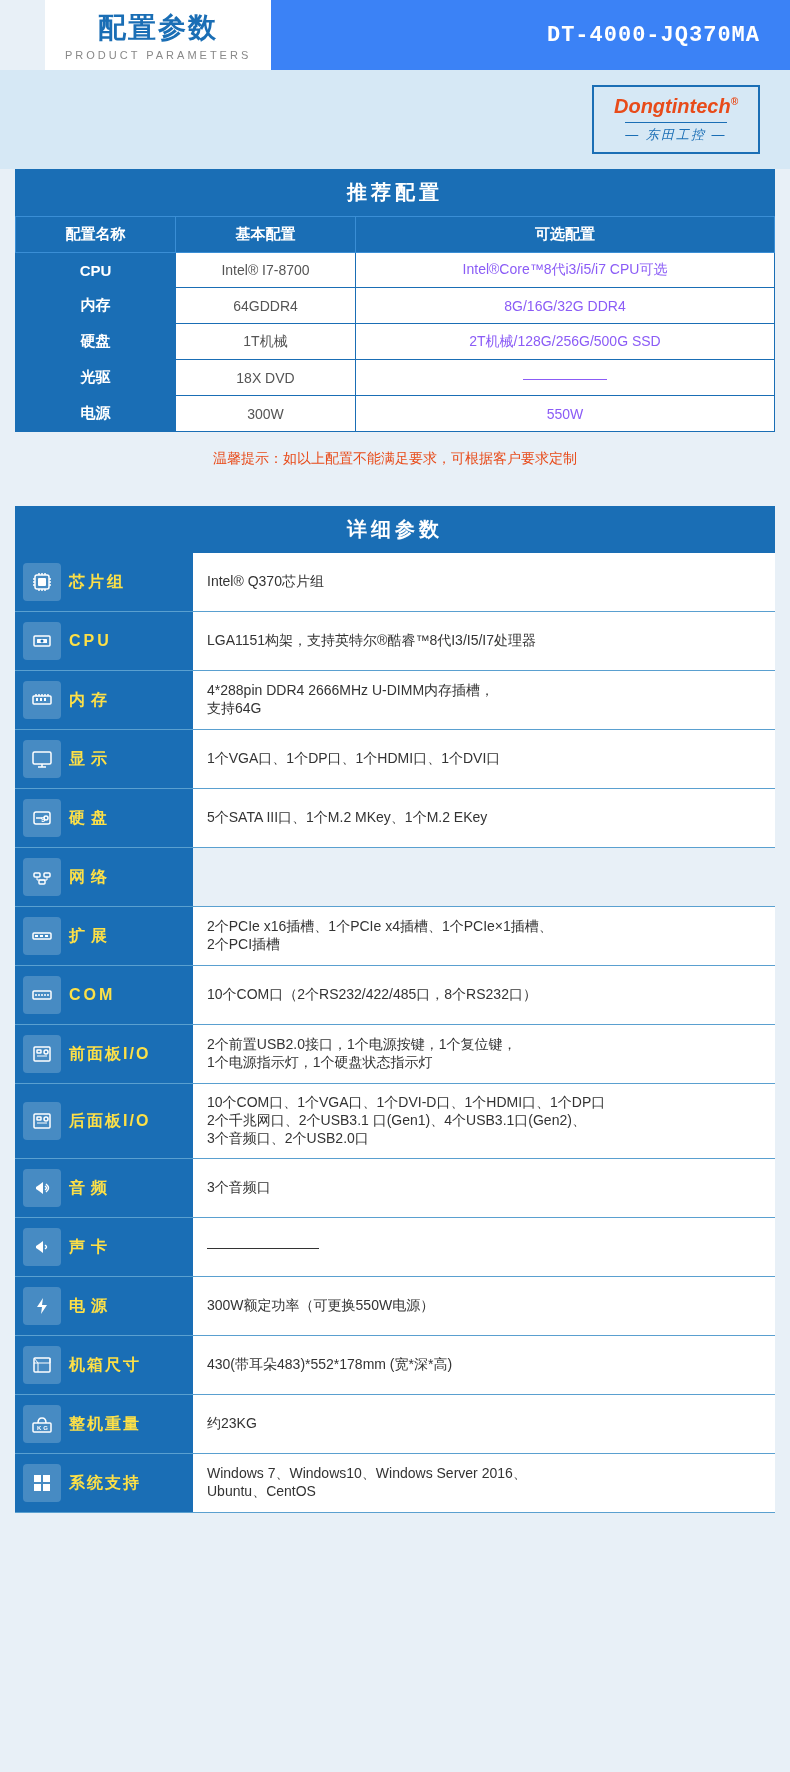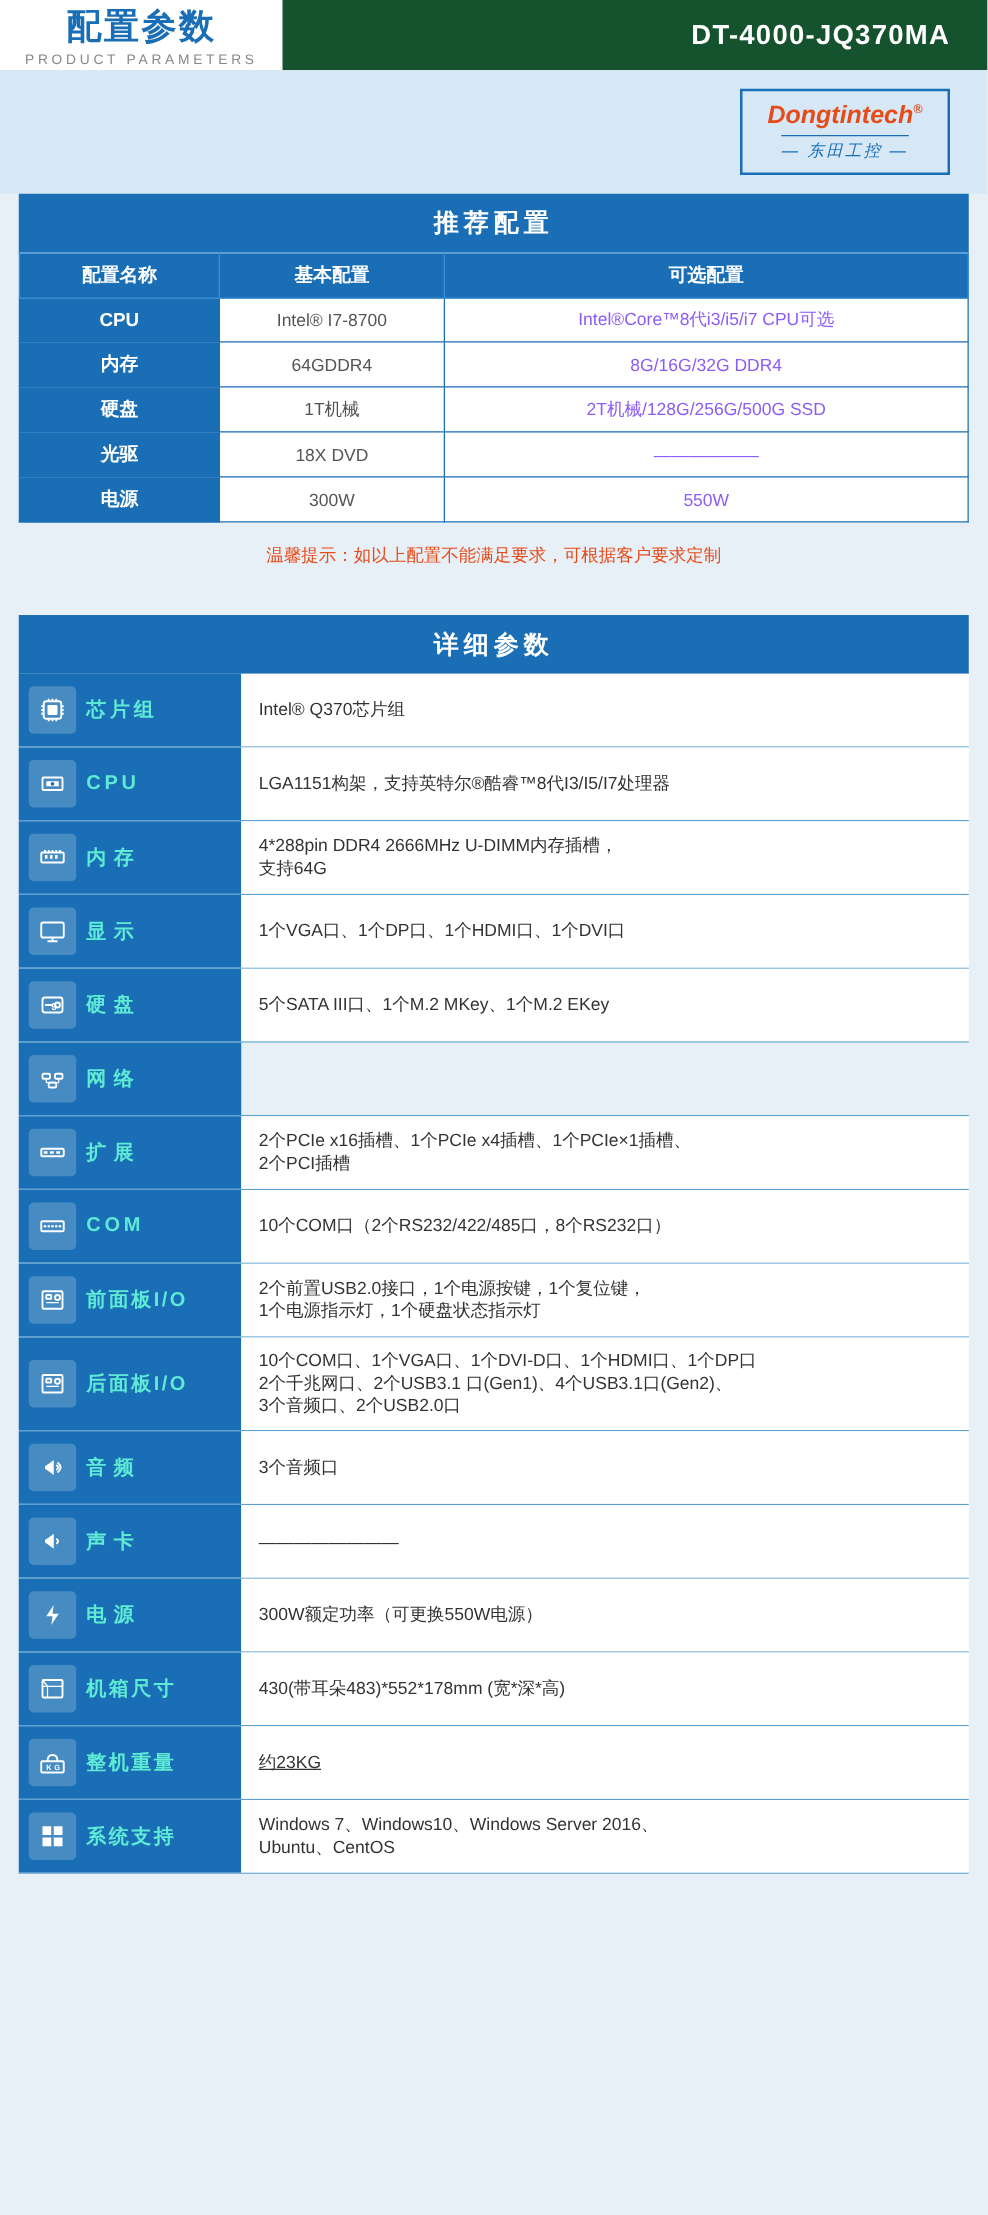--- a/index.html
+++ b/index.html
@@ -6,24 +6,25 @@
     body {
       width: 790px;
       background: #e8f0f7;
       font-family: 'SimHei', 'Microsoft YaHei', Arial, sans-serif;
       font-size: 14px;
       color: #333;
     }
 
     
     .header {
-      background: #14532d;
+      background: #3b82f6;
       display: flex;
       align-items: stretch;
-      height: 56px;
+      height: 70px;
+      margin-left: 45px;
     }
     .header-title-box {
       background: white;
       padding: 8px 20px;
       display: flex;
       flex-direction: column;
       justify-content: center;
       align-items: center;
       min-width: 220px;
     }
@@ -42,20 +43,21 @@
     .header-model {
       flex: 1;
       display: flex;
       align-items: center;
       justify-content: flex-end;
       padding-right: 30px;
       color: white;
       font-size: 22px;
       font-weight: bold;
       letter-spacing: 1px;
+      font-family: Liberation Mono, monospace;
     }
 
     
     .logo-area {
       background: #d6e8f5;
       display: flex;
       justify-content: flex-end;
       padding: 15px 30px;
       font-style: italic;
     }
@@ -143,21 +145,21 @@
       display: flex;
       border-bottom: 1px solid #5aa0d0;
     }
     .detail-label {
       background: #1a6eb5;
       min-width: 178px;
       width: 178px;
       display: flex;
       align-items: center;
       padding: 10px 16px 10px 8px;
-      color: #5eead4;
+      color: #fde047;
       font-size: 16px;
       font-weight: bold;
       letter-spacing: 2px;
     }
     .detail-label .icon {
       width: 38px;
       height: 38px;
       background: rgba(255,255,255,0.2);
       border-radius: 4px;
       display: flex;
@@ -463,21 +465,21 @@
         <div class="detail-label">
           <div class="icon">
             <svg width="22" height="22" viewBox="0 0 22 22" fill="white">
               <rect x="2" y="10" width="18" height="9" rx="1" fill="none" stroke="white" stroke-width="1.5"></rect>
               <path d="M7 10 Q7 5 11 5 Q15 5 15 10" stroke="white" stroke-width="1.5" fill="none"></path>
               <text x="6" y="17" fill="white" font-size="6" font-weight="bold">KG</text>
             </svg>
           </div>
           <span>整机重量</span>
         </div>
-        <div class="detail-value" style="white-space: pre-line; text-decoration: underline;">约23KG</div>
+        <div class="detail-value" style="white-space: pre-line;">约23KG</div>
       </div>
       <div class="detail-row">
         <div class="detail-label">
           <div class="icon">
             <svg width="22" height="22" viewBox="0 0 22 22" fill="white">
               <rect x="3" y="3" width="7" height="7" fill="white"></rect>
               <rect x="12" y="3" width="7" height="7" fill="white"></rect>
               <rect x="3" y="12" width="7" height="7" fill="white"></rect>
               <rect x="12" y="12" width="7" height="7" fill="white"></rect>
             </svg>

